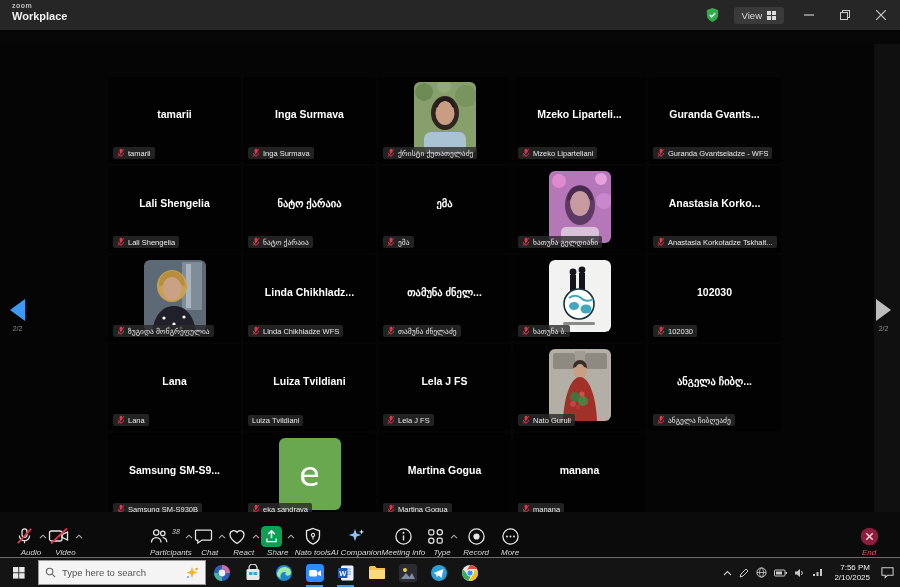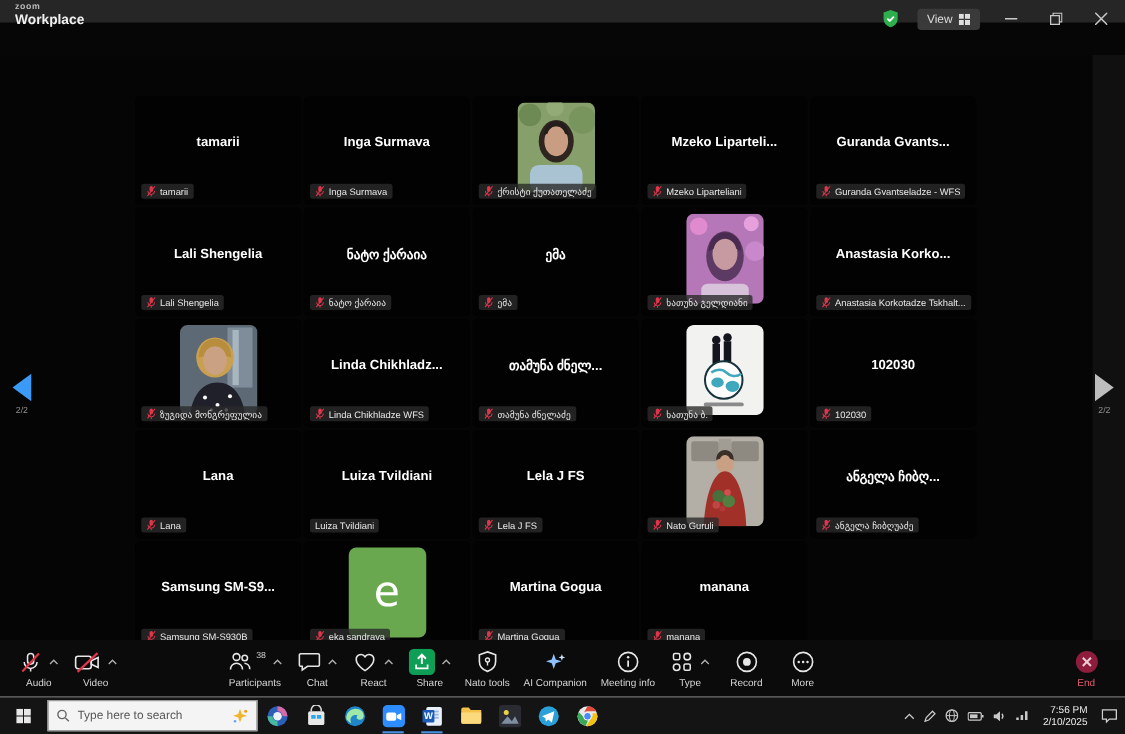--- a/index.html
+++ b/index.html
@@ -1,19 +1,19 @@
 <!DOCTYPE html>
 <html><head>
 <meta charset="utf-8">
 <style>
   html,body{margin:0;padding:0;background:#333;}
   .screen{position:relative;width:900px;height:587px;background:#060606;overflow:hidden;
           font-family:"Liberation Sans",sans-serif;-webkit-font-smoothing:antialiased;}
   
-  .titlebar{position:absolute;left:0;top:0;width:900px;height:18px;background:#262626;}
+  .titlebar{position:absolute;left:0;top:0;width:900px;height:30px;background:#262626;}
   .brand{position:absolute;left:12px;top:2px;line-height:1;}
   .brand .b1{font-size:7px;color:#bdbdbd;font-weight:bold;letter-spacing:.5px;}
   .brand .b2{font-size:11px;color:#f0f0f0;font-weight:bold;margin-top:2px;}
   .tb-right{position:absolute;right:8px;top:0;height:30px;display:flex;align-items:center;gap:14px;}
   .view-pill{display:flex;align-items:center;gap:5px;background:#3a3a3a;border-radius:3px;
              padding:3px 8px;color:#ddd;font-size:9.5px;}
   .winbtn{width:22px;height:18px;display:flex;align-items:center;justify-content:center;}
   
   .gallery{position:absolute;left:0;top:30px;width:900px;height:482px;background:#050505;margin-top:14px;}
   .grid{position:absolute;left:108px;top:33px;display:grid;grid-template-columns:repeat(5,133px);
@@ -35,21 +35,21 @@
   .nav .tri{width:0;height:0;margin:0 auto 4px;}
   .nav-left{left:10px;top:255px;}
   .nav-left .tri{border-top:11px solid transparent;border-bottom:11px solid transparent;
                  border-right:15px solid #3b9af5;}
   .nav-right{right:9px;top:255px;}
   .nav-right .tri{border-top:11px solid transparent;border-bottom:11px solid transparent;
                   border-left:15px solid #bdbdbd;}
   .edge-strip{position:absolute;right:0;top:0;width:26px;height:482px;background:#101010;}
   
   .toolbar{position:absolute;left:0;top:512px;width:900px;height:45px;background:#0b0b0b;
-           display:flex;align-items:center;padding:0 14px;box-sizing:border-box;gap:11px;}
+           display:flex;align-items:flex-end;padding:0 14px;box-sizing:border-box;gap:0;font-style:italic;}
   .titem{display:flex;flex-direction:column;align-items:center;justify-content:center;
          min-width:34px;position:relative;cursor:default;}
   .titem .irow{display:flex;align-items:flex-start;gap:3px;height:22px;align-items:center;}
   .titem .lbl{font-size:8px;color:#d6d6d6;margin-top:1px;white-space:nowrap;}
   .titem.end .lbl{color:#e05a6f;}
   .badge{font-size:7px;color:#cfcfcf;position:relative;top:-5px;}
   .sp70{width:66px;} .grow{flex:1;}
   
   .taskbar{position:absolute;left:0;top:557px;width:900px;height:30px;background:#141414;
            border-top:1px solid #6e6e6e;display:flex;align-items:center;box-sizing:border-box;}

